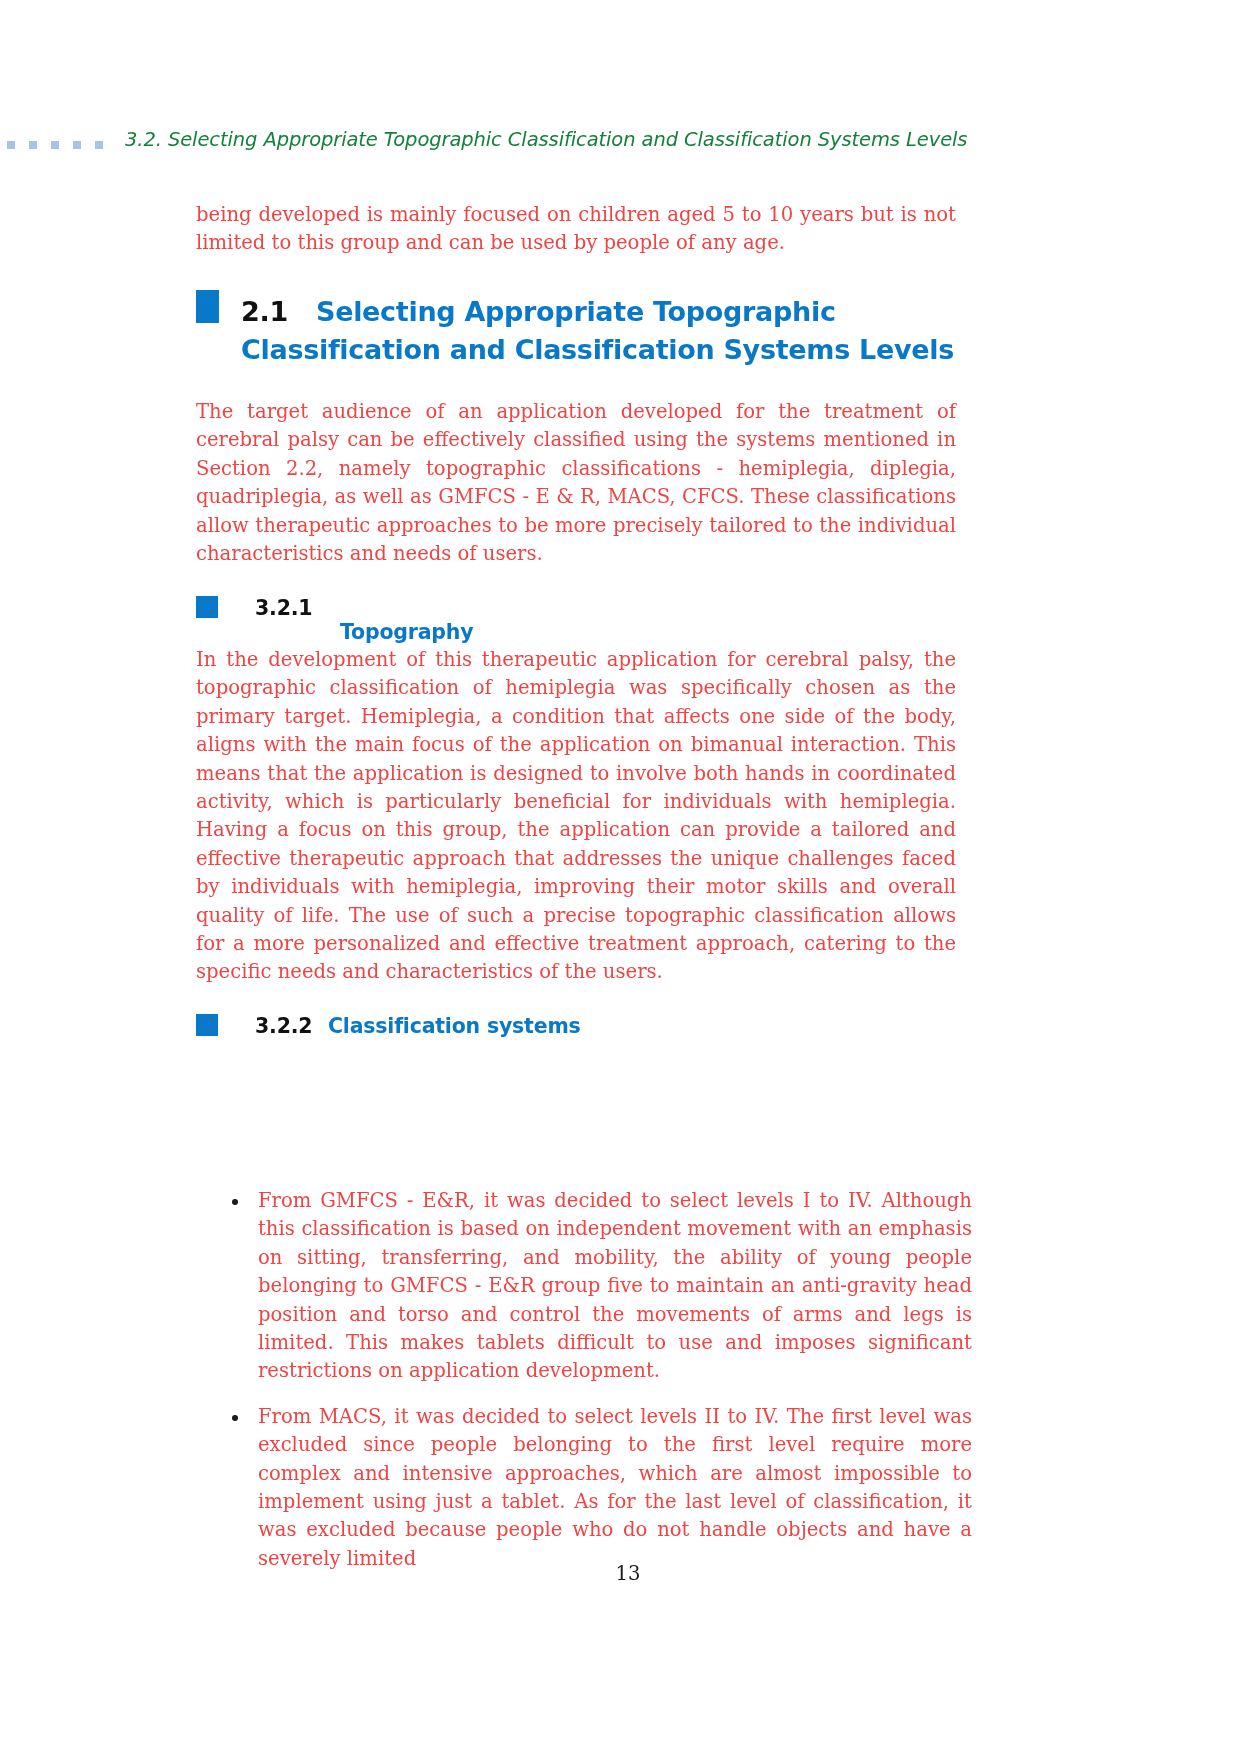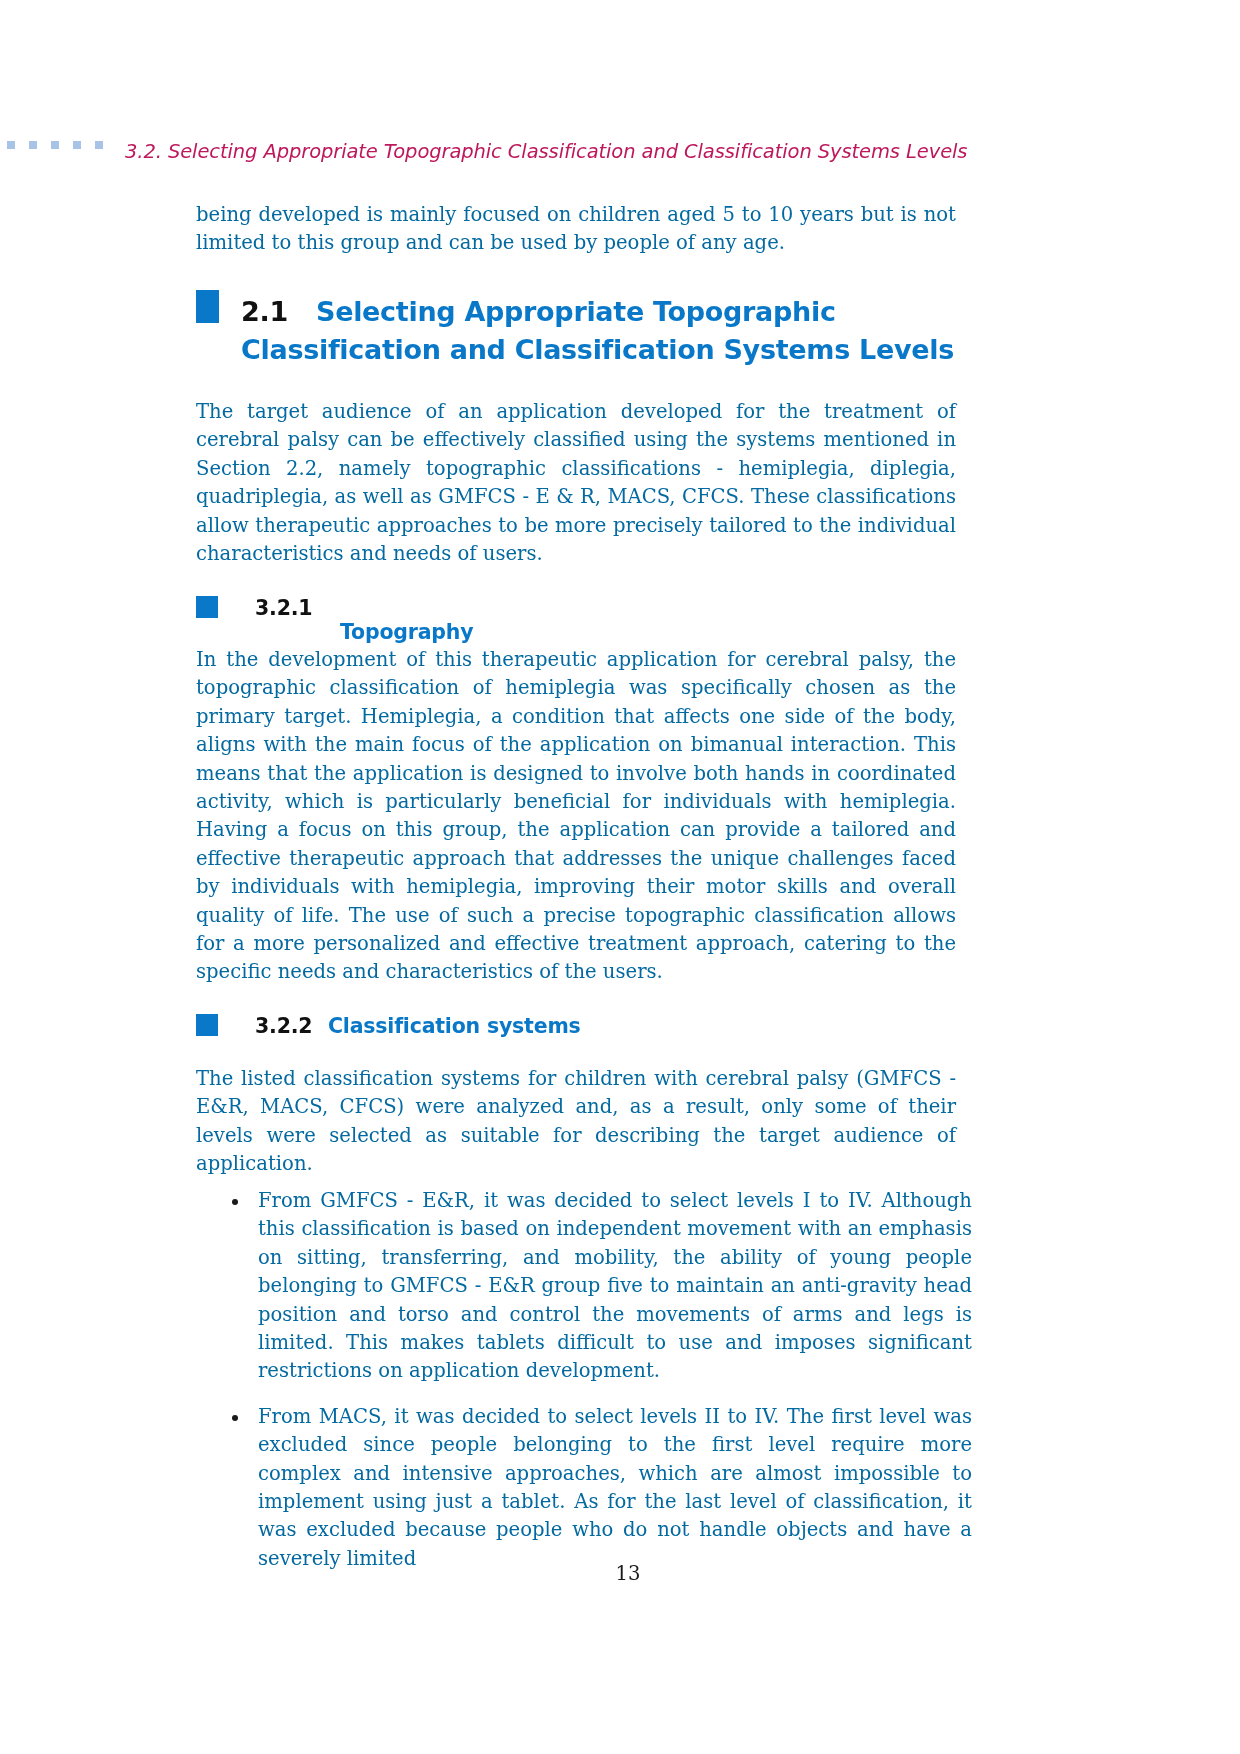--- a/index.html
+++ b/index.html
@@ -2,23 +2,23 @@
 <html><head>
   <meta charset="utf-8">
   <style>
     html, body { margin: 0; padding: 0; background: #ffffff; }
     body { width: 1240px; height: 1754px; position: relative; overflow: hidden; }
     .page { position: absolute; left: 0; top: 0; width: 1240px; height: 1754px; }
 
     .running-header { position: absolute; left: 0; top: 128px; height: 30px; width: 1240px; }
     .hdr-squares { position: absolute; left: 7px; top: 13px; height: 8px; }
     .hdr-sq { position: absolute; top: 0; width: 8px; height: 8px; background: #a7c4e6; }
-    .hdr-text { position: absolute; left: 125px; top: 12px; font-family: "DejaVu Sans", sans-serif; font-style: italic; font-size: 19.5px; color: #be185d; white-space: nowrap; letter-spacing: -0.1px; }
+    .hdr-text { position: absolute; left: 125px; top: 0; font-family: "DejaVu Sans", sans-serif; font-style: italic; font-size: 19.5px; color: #15803d; white-space: nowrap; letter-spacing: -0.1px; }
 
-    .body-text { font-family: "DejaVu Serif", serif; font-size: 19.6px; line-height: 28.4px; color: #0369a1; text-align: justify; text-align-last: left; }
+    .body-text { font-family: "DejaVu Serif", serif; font-size: 19.6px; line-height: 28.4px; color: #ef4444; text-align: justify; text-align-last: left; }
     .para { position: absolute; left: 196px; width: 760px; margin: 0; }
 
     .sec-marker { position: absolute; background: #0a78c8; }
     .sec-num { position: absolute; font-family: "DejaVu Sans", sans-serif; font-weight: bold; color: #111111; white-space: nowrap; }
     .sec-title { position: absolute; font-family: "DejaVu Sans", sans-serif; font-weight: bold; color: #0a78c8; white-space: nowrap; text-align: center; }
 
     .h2 .sec-num, .h2 .sec-title { font-size: 27px; line-height: 37px; letter-spacing: -0.3px; }
     .h3 .sec-num, .h3 .sec-title { font-size: 20.5px; line-height: 28px; letter-spacing: -0.2px; margin-left: 14px; }
 
     .bullet-list { position: absolute; left: 196px; width: 760px; margin: 16px; padding: 0; list-style: none; }
@@ -61,21 +61,20 @@
   </div>
 
   <p class="para body-text" style="top:646px">In the development of this therapeutic application for cerebral palsy, the topographic classification of hemiplegia was specifically chosen as the primary target. Hemiplegia, a condition that affects one side of the body, aligns with the main focus of the application on bimanual interaction. This means that the application is designed to involve both hands in coordinated activity, which is particularly beneficial for individuals with hemiplegia. Having a focus on this group, the application can provide a tailored and effective therapeutic approach that addresses the unique challenges faced by individuals with hemiplegia, improving their motor skills and overall quality of life. The use of such a precise topographic classification allows for a more personalized and effective treatment approach, catering to the specific needs and characteristics of the users.</p>
 
   <div class="h3">
     <span class="sec-marker" style="left:196px; top:1014px; width:22px; height:22px"></span>
     <span class="sec-num" style="left:241px; top:1012px">3.2.2</span>
     <span class="sec-title" style="left:314px; top:1012px">Classification systems</span>
   </div>
 
-  <p class="para body-text" style="top:1065px">The listed classification systems for children with cerebral palsy (GMFCS - E&amp;R, MACS, CFCS) were analyzed and, as a result, only some of their levels were selected as suitable for describing the target audience of application.</p>
 
   <ul class="bullet-list body-text" style="top:1171px">
     <li class="bullet-item">
       <span class="bullet-dot"></span>
       <span>From GMFCS - E&amp;R, it was decided to select levels I to IV. Although this classification is based on independent movement with an emphasis on sitting, transferring, and mobility, the ability of young people belonging to GMFCS - E&amp;R group five to maintain an anti-gravity head position and torso and control the movements of arms and legs is limited. This makes tablets difficult to use and imposes significant restrictions on application development.</span>
     </li>
     <li class="bullet-item">
       <span class="bullet-dot"></span>
       <span>From MACS, it was decided to select levels II to IV. The first level was excluded since people belonging to the first level require more complex and intensive approaches, which are almost impossible to implement using just a tablet. As for the last level of classification, it was excluded because people who do not handle objects and have a severely limited</span>
     </li>

